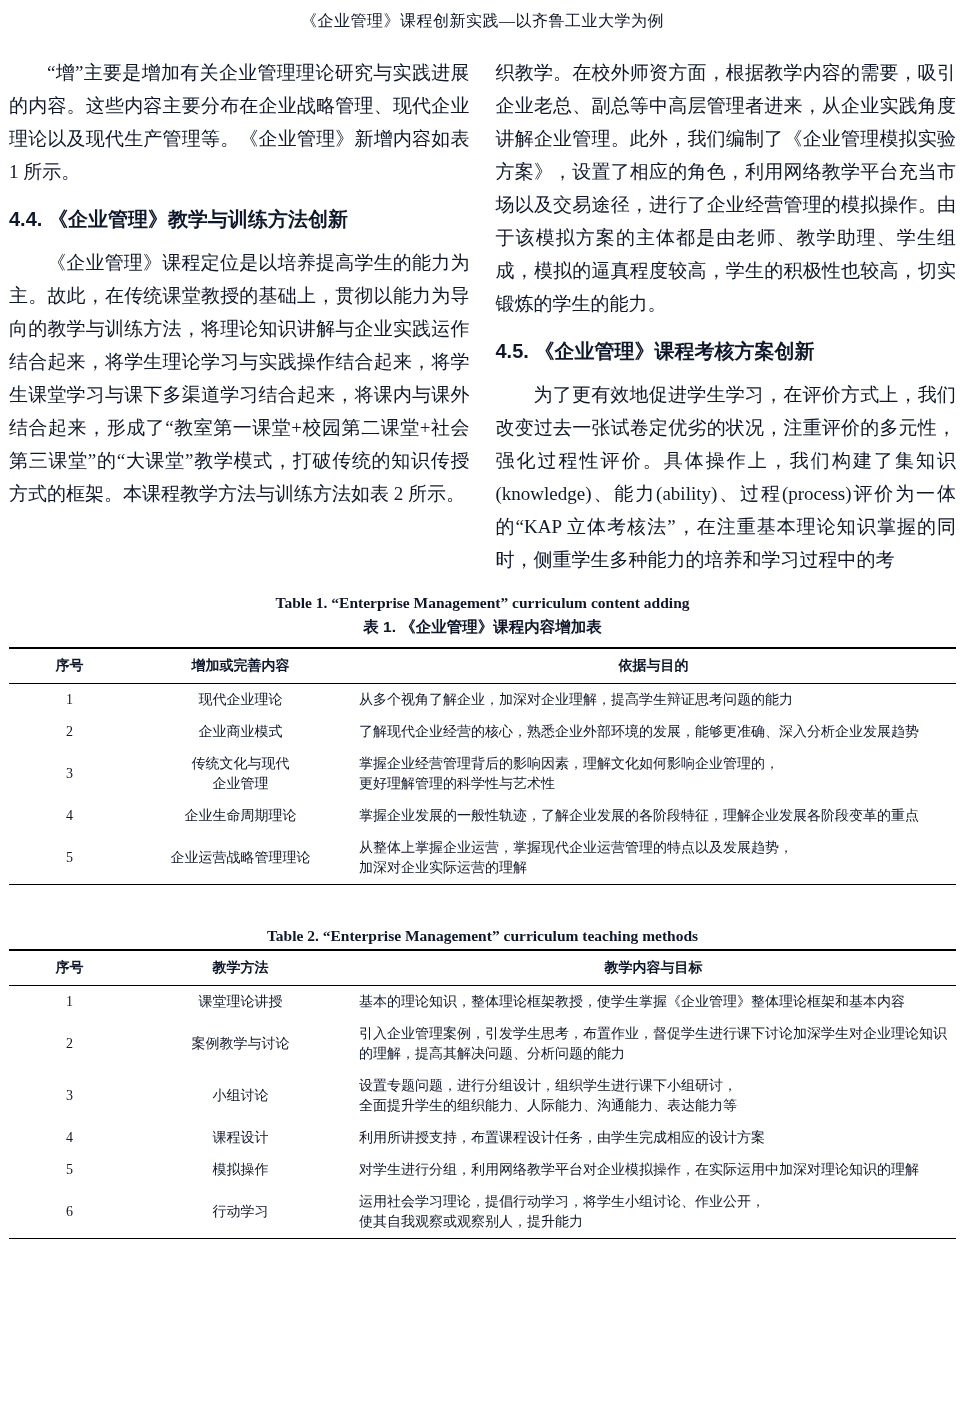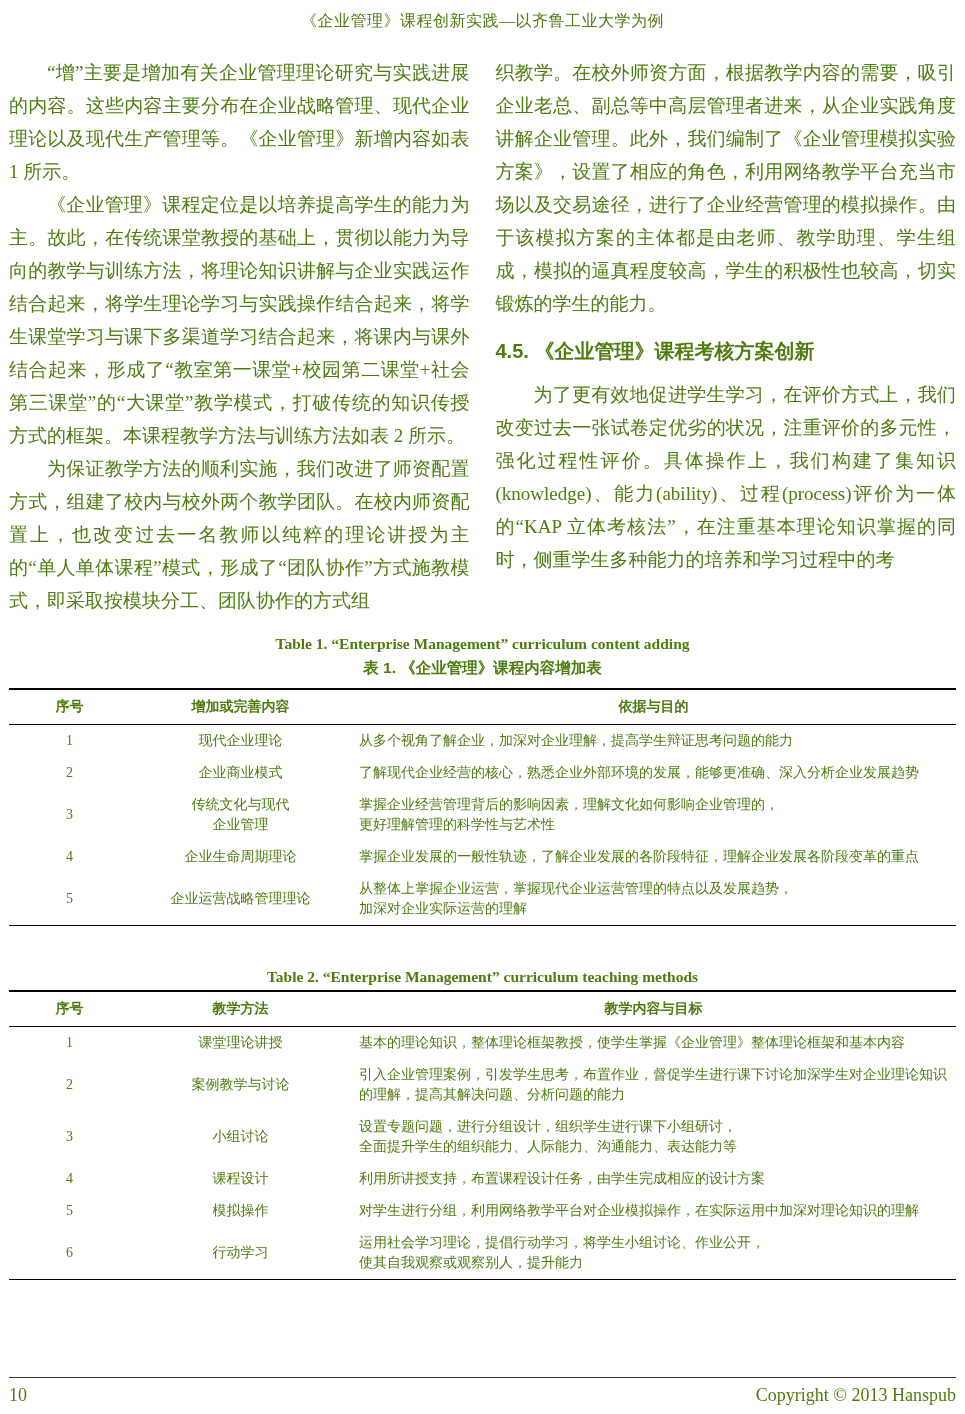--- a/index.html
+++ b/index.html
@@ -1,19 +1,19 @@
 <!DOCTYPE html>
 <html><head>
 <meta charset="utf-8">
 <style>
   html, body { margin: 0; padding: 0; background: #e8e8e8; }
   .page {
     width: 965px; height: 1414px; margin: 0 auto; background: #ffffff;
     position: relative; box-sizing: border-box; padding: 10px 9px 0 9px;
-    overflow: hidden; color: #4d7c0f;
+    overflow: hidden; color: #0f172a;
     font-family: "Liberation Serif", "DejaVu Serif", serif;
   }
   .running-title {
     text-align: center; font-size: 16px; line-height: 22px;
     margin-bottom: 24px; letter-spacing: 0.5px;
   }
   .columns { display: flex; gap: 26px; }
   .col { flex: 1; min-width: 0; text-align: justify; }
   .col p { margin: 0; font-size: 19px; line-height: 33px; }
   .col p.indent { text-indent: 2em; }
@@ -58,22 +58,22 @@
 </head>
 <body>
 
 <div class="page">
 
   <div class="running-title">《企业管理》课程创新实践—以齐鲁工业大学为例</div>
 
   <div class="columns">
     <div class="col">
       <p class="indent">“增”主要是增加有关企业管理理论研究与实践进展的内容。这些内容主要分布在企业战略管理、现代企业理论以及现代生产管理等。《企业管理》新增内容如表 1 所示。</p>
+      <h2 class="section">4.4. 《企业管理》教学与训练方法创新</h2>
       <p class="indent">《企业管理》课程定位是以培养提高学生的能力为主。故此，在传统课堂教授的基础上，贯彻以能力为导向的教学与训练方法，将理论知识讲解与企业实践运作结合起来，将学生理论学习与实践操作结合起来，将学生课堂学习与课下多渠道学习结合起来，将课内与课外结合起来，形成了“教室第一课堂+校园第二课堂+社会第三课堂”的“大课堂”教学模式，打破传统的知识传授方式的框架。本课程教学方法与训练方法如表 2 所示。</p>
-      <p class="indent">为保证教学方法的顺利实施，我们改进了师资配置方式，组建了校内与校外两个教学团队。在校内师资配置上，也改变过去一名教师以纯粹的理论讲授为主的“单人单体课程”模式，形成了“团队协作”方式施教模式，即采取按模块分工、团队协作的方式组</p>
     </div>
     <div class="col">
       <p>织教学。在校外师资方面，根据教学内容的需要，吸引企业老总、副总等中高层管理者进来，从企业实践角度讲解企业管理。此外，我们编制了《企业管理模拟实验方案》，设置了相应的角色，利用网络教学平台充当市场以及交易途径，进行了企业经营管理的模拟操作。由于该模拟方案的主体都是由老师、教学助理、学生组成，模拟的逼真程度较高，学生的积极性也较高，切实锻炼的学生的能力。</p>
       <h2 class="section">4.5. 《企业管理》课程考核方案创新</h2>
       <p class="indent">为了更有效地促进学生学习，在评价方式上，我们改变过去一张试卷定优劣的状况，注重评价的多元性，强化过程性评价。具体操作上，我们构建了集知识(knowledge)、能力(ability)、过程(process)评价为一体的“KAP 立体考核法”，在注重基本理论知识掌握的同时，侧重学生多种能力的培养和学习过程中的考</p>
     </div>
   </div>
 
   <div class="table-section">
     <div class="caption-en">Table 1. “Enterprise Management” curriculum content adding</div>
@@ -161,18 +161,14 @@
         <tr>
           <td class="c-num">6</td>
           <td class="c-mid">行动学习</td>
           <td class="c-wide">运用社会学习理论，提倡行动学习，将学生小组讨论、作业公开，
 使其自我观察或观察别人，提升能力</td>
         </tr>
       </tbody>
     </table>
   </div>
 
-  <div class="footer">
-    <span>10</span>
-    <span>Copyright © 2013 Hanspub</span>
-  </div>
 
 </div>
 
 </body></html>

